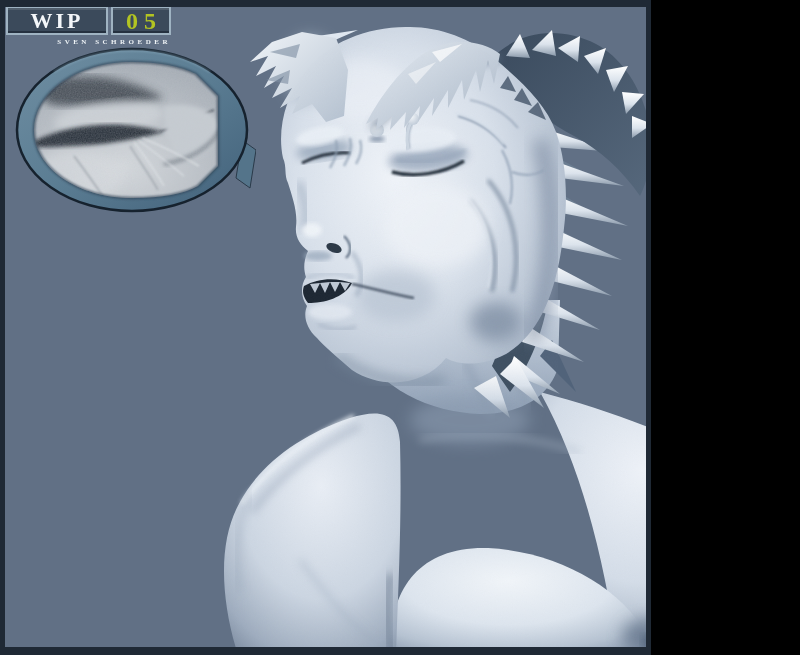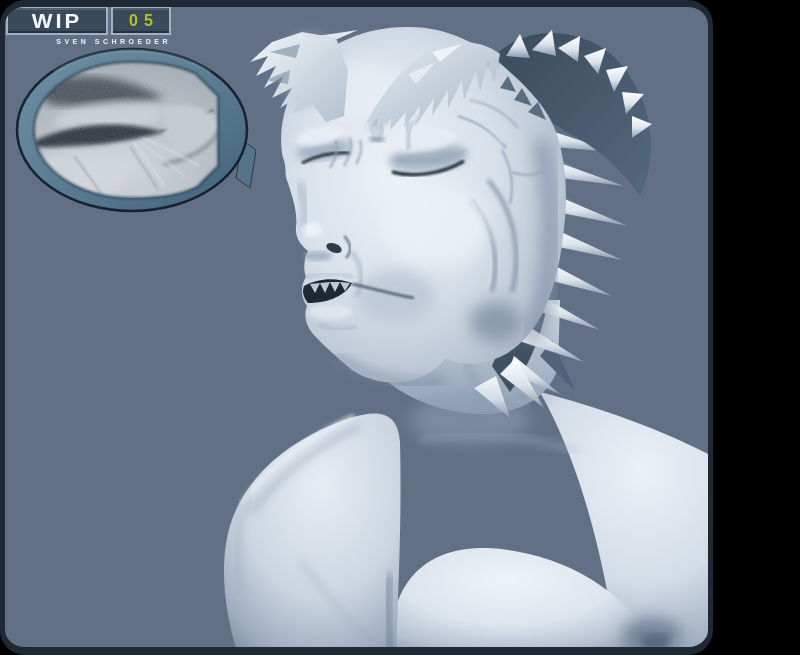--- a/index.html
+++ b/index.html
@@ -3,46 +3,45 @@
 <meta charset="utf-8">
 <style>
   :root{
     --background:#617085; --frame:#1f2935;
     --badge-box:#3b4a5b; --badge-border:#9fb3c2;
     --wip-text:#f4f7fa; --number-accent:#b2c422; --artist-text:#eef3f6;
     --inset-ring:#5b7d93; --inset-outline:#16222e;
   }
   html,body{margin:0;padding:0;background:#000;}
   .stage{
-    position:relative;width:713px;height:655px;overflow:hidden;
+    position:relative;width:651px;height:655px;overflow:hidden;
     background:var(--background);
     box-sizing:border-box;
     border-style:solid;border-color:var(--frame);
     border-width:7px 5px 8px 5px;
-    font-family:Liberation Sans, sans-serif;
-    border-radius:25px;
+    font-family:Liberation Serif, serif;
   }
   .bust-svg{position:absolute;left:-5px;top:-7px;width:800px;height:655px;}
   
   .badge{position:absolute;left:1px;top:-1px;z-index:40;}
   .badge-row{display:flex;gap:3px;}
   .badge-box{
     background:var(--badge-box);
     border:2px solid var(--badge-border);
     box-shadow:inset 0 -2px 0 rgba(10,20,30,.45), inset 0 2px 0 rgba(255,255,255,.12);
     height:25px;display:flex;align-items:center;justify-content:center;
   }
   .badge-wip{width:98px;}
   .badge-wip span{
     font-size:22px;font-weight:bold;color:var(--wip-text);
     letter-spacing:3px;transform:scaleY(.95);line-height:1;
   }
   .badge-num{width:56px;}
   .badge-num span{
-    font-size:16px;font-weight:bold;color:var(--number-accent);
+    font-size:24px;font-weight:bold;color:var(--number-accent);
     letter-spacing:6px;line-height:1;margin-right:-6px;
   }
   .badge-artist{
     width:165px;margin-top:3px;text-align:right;
     font-size:7px;font-weight:bold;color:var(--artist-text);
     letter-spacing:3.5px;white-space:nowrap;
   }
   
   .inset{position:absolute;left:9px;top:39px;width:242px;height:172px;z-index:30;}
   .inset svg{display:block;}

